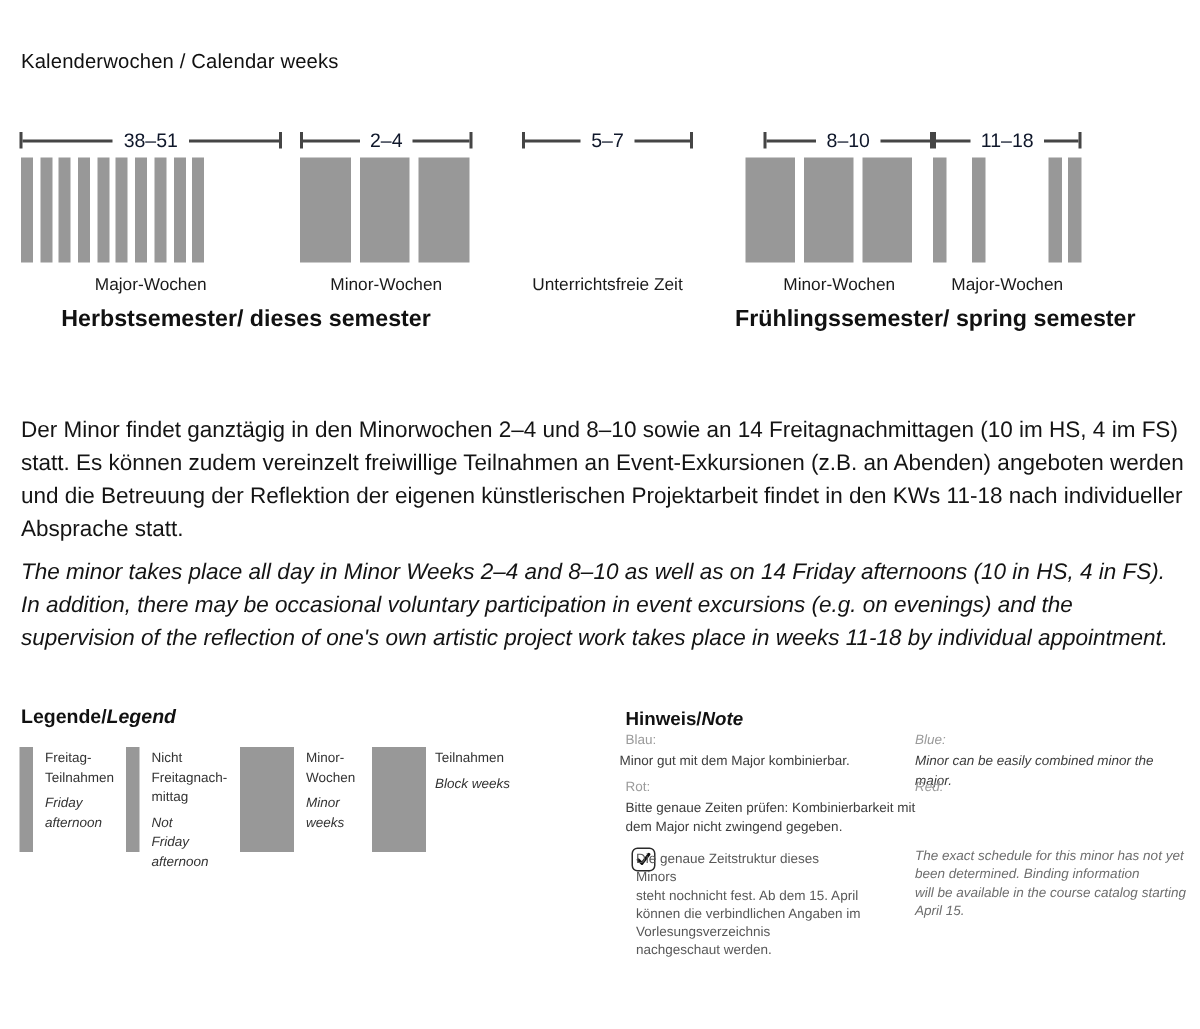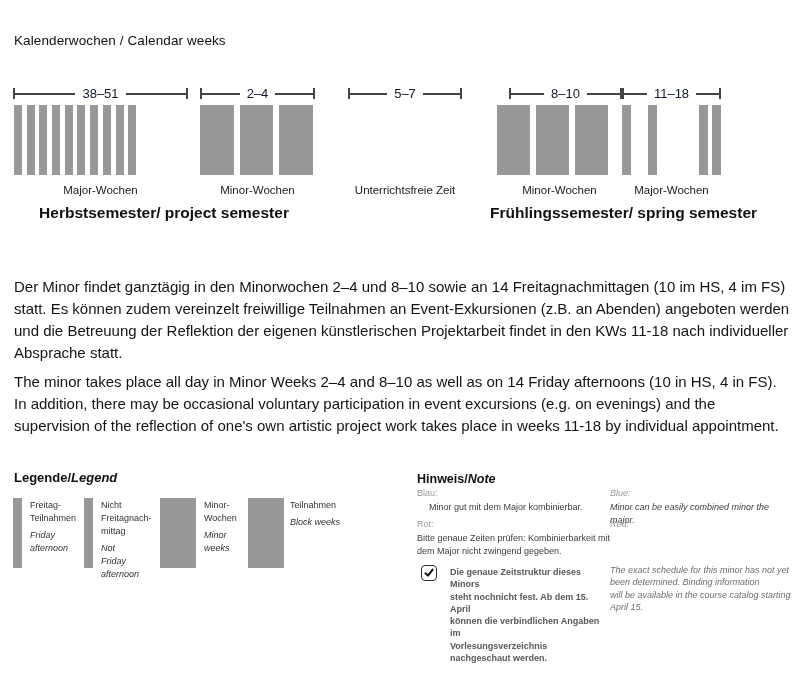--- a/index.html
+++ b/index.html
@@ -16,21 +16,21 @@
   .btick{width:2px;height:11px;background:var(--bracket);}
   .bline{flex:1;height:2px;background:var(--bracket);}
   .brange{padding:0 7px;font-size:13px;line-height:11px;color:#0f172a;white-space:nowrap;}
   .bars{position:absolute;left:0;top:17px;width:100%;height:70px;}
   .wbar{position:absolute;top:0;height:70px;background:var(--bar);}
   .glabel{position:absolute;top:96px;left:0;width:100%;text-align:center;font-size:11.5px;color:#1a1a1a;white-space:nowrap;}
 
   .sem-heading{position:absolute;top:204px;text-align:center;font-size:15.5px;font-weight:bold;color:#111;white-space:nowrap;}
 
   .body-par{position:absolute;left:14px;width:778px;font-size:15px;line-height:22px;color:#141414;}
-  .body-par.en{}
+  .body-par.en{font-style:italic;}
 
   .section-heading{position:absolute;font-weight:bold;color:#111;}
   .section-heading .it{font-style:italic;}
   .legend-heading{left:14px;top:470px;font-size:13px;}
   .note-heading{left:417px;top:472px;font-size:12.5px;}
 
   .legend-bar{position:absolute;top:498px;height:70px;background:var(--bar);}
   .legend-text{position:absolute;top:499px;font-size:9px;line-height:13px;color:#333;}
   .legend-text .de{white-space:pre-line;}
   .legend-text .en{white-space:pre-line;font-style:italic;margin-top:4px;}
@@ -127,21 +127,21 @@
           <div class="wbar" style="left: 0px; width: 9px;"></div>
           <div class="wbar" style="left: 26px; width: 9px;"></div>
           <div class="wbar" style="left: 77px; width: 9px;"></div>
           <div class="wbar" style="left: 90px; width: 9px;"></div>
         </div>
         <div class="glabel">Major-Wochen</div>
       </div>
     </div>
 
   <div id="semesters">
-      <div class="sem-heading" style="left: 13px; width: 302px;">Herbstsemester/ project semester</div>
+      <div class="sem-heading" style="left: 13px; width: 302px;">Herbstsemester/ dieses semester</div>
       <div class="sem-heading" style="left: 490px; width: 240px;">Frühlingssemester/ spring semester</div>
     </div>
 
   <p class="body-par de" style="top:261px;">Der Minor findet ganztägig in den Minorwochen 2–4 und 8–10 sowie an 14 Freitagnachmittagen (10 im HS, 4 im FS) statt. Es können zudem vereinzelt freiwillige Teilnahmen an Event-Exkursionen (z.B. an Abenden) angeboten werden und die Betreuung der Reflektion der eigenen künstlerischen Projektarbeit findet in den KWs 11-18 nach individueller Absprache statt.</p>
   <p class="body-par en" style="top:356px;">The minor takes place all day in Minor Weeks 2–4 and 8–10 as well as on 14 Friday afternoons (10 in HS, 4 in FS). In addition, there may be occasional voluntary participation in event excursions (e.g. on evenings) and the supervision of the reflection of one's own artistic project work takes place in weeks 11-18 by individual appointment.</p>
 
   <div class="section-heading legend-heading">
     <span>Legende/</span><span class="it">Legend</span>
   </div>
   <div id="legend-items">
@@ -173,30 +173,30 @@
         <div class="de">Teilnahmen</div>
         <div class="en">Block weeks</div>
       </div>
     </div>
 
   <div class="section-heading note-heading">
     <span>Hinweis/</span><span class="it">Note</span>
   </div>
 
   <div class="note-label" style="left:417px;top:488px;">Blau:</div>
-  <div class="note-text" style="left:429px;top:501px;width:200px;">Minor gut mit dem Major kombinierbar.</div>
+  <div class="note-text" style="left:413px;top:501px;width:200px;">Minor gut mit dem Major kombinierbar.</div>
   <div class="note-label" style="left:417px;top:519px;text-align:center;">Rot:</div>
   <div class="note-text" style="left:417px;top:532px;width:196px;">Bitte genaue Zeiten prüfen: Kombinierbarkeit mit dem Major nicht zwingend gegeben.</div>
 
   <div class="checkbox">
     <svg width="10" height="10" viewBox="0 0 10 10">
       <path d="M1.5 5.2 L4 7.6 L8.6 1.6" fill="none" stroke="#111" stroke-width="2" stroke-linecap="round" stroke-linejoin="round"></path>
     </svg>
   </div>
-  <div class="note-gray-de" style="left:450px;top:566px;width:150px;font-weight:bold;">Die genaue Zeitstruktur dieses Minors
+  <div class="note-gray-de" style="left:424px;top:566px;width:150px;">Die genaue Zeitstruktur dieses Minors
 steht nochnicht fest. Ab dem 15. April
 können die verbindlichen Angaben im
 Vorlesungsverzeichnis
 nachgeschaut werden.</div>
 
   <div class="note-label note-right" style="left:610px;top:488px;">Blue:</div>
   <div class="note-text note-right" style="left:610px;top:501px;width:185px;">Minor can be easily combined minor the major.</div>
   <div class="note-label note-right" style="left:610px;top:519px;">Red:</div>
   <div class="note-gray-en" style="left:610px;top:564px;width:190px;">The exact schedule for this minor has not yet
 been determined. Binding information

